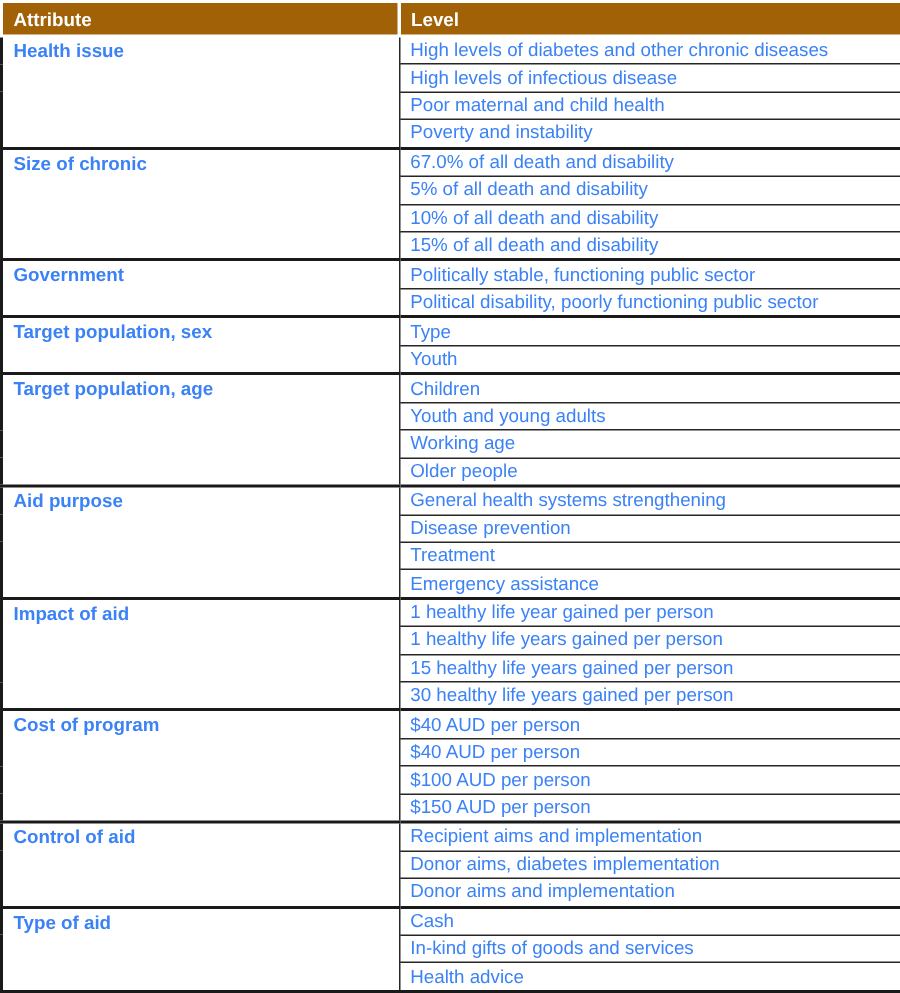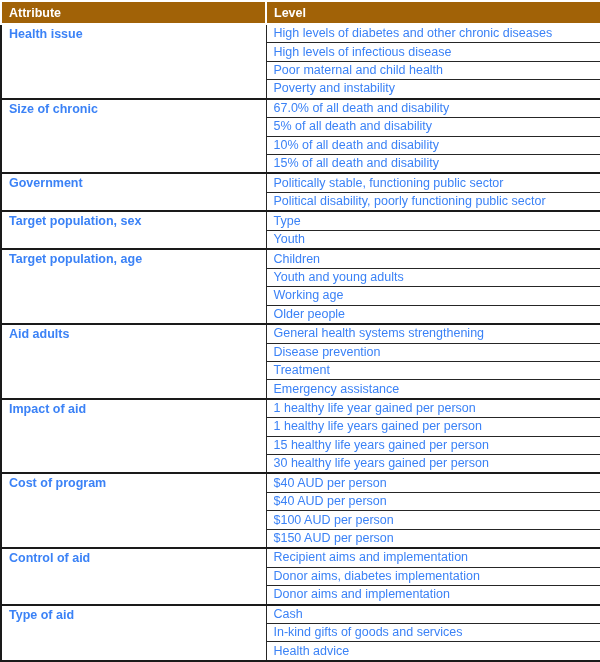--- a/index.html
+++ b/index.html
@@ -122,21 +122,21 @@
         <tr>
           <td class="level">Youth and young adults</td>
         </tr>
         <tr>
           <td class="level">Working age</td>
         </tr>
         <tr>
           <td class="level">Older people</td>
         </tr>
         <tr class="group-start">
-          <td class="attr" rowspan="4">Aid adults</td>
+          <td class="attr" rowspan="4">Aid purpose</td>
           <td class="level">General health systems strengthening</td>
         </tr>
         <tr>
           <td class="level">Disease prevention</td>
         </tr>
         <tr>
           <td class="level">Treatment</td>
         </tr>
         <tr>
           <td class="level">Emergency assistance</td>

